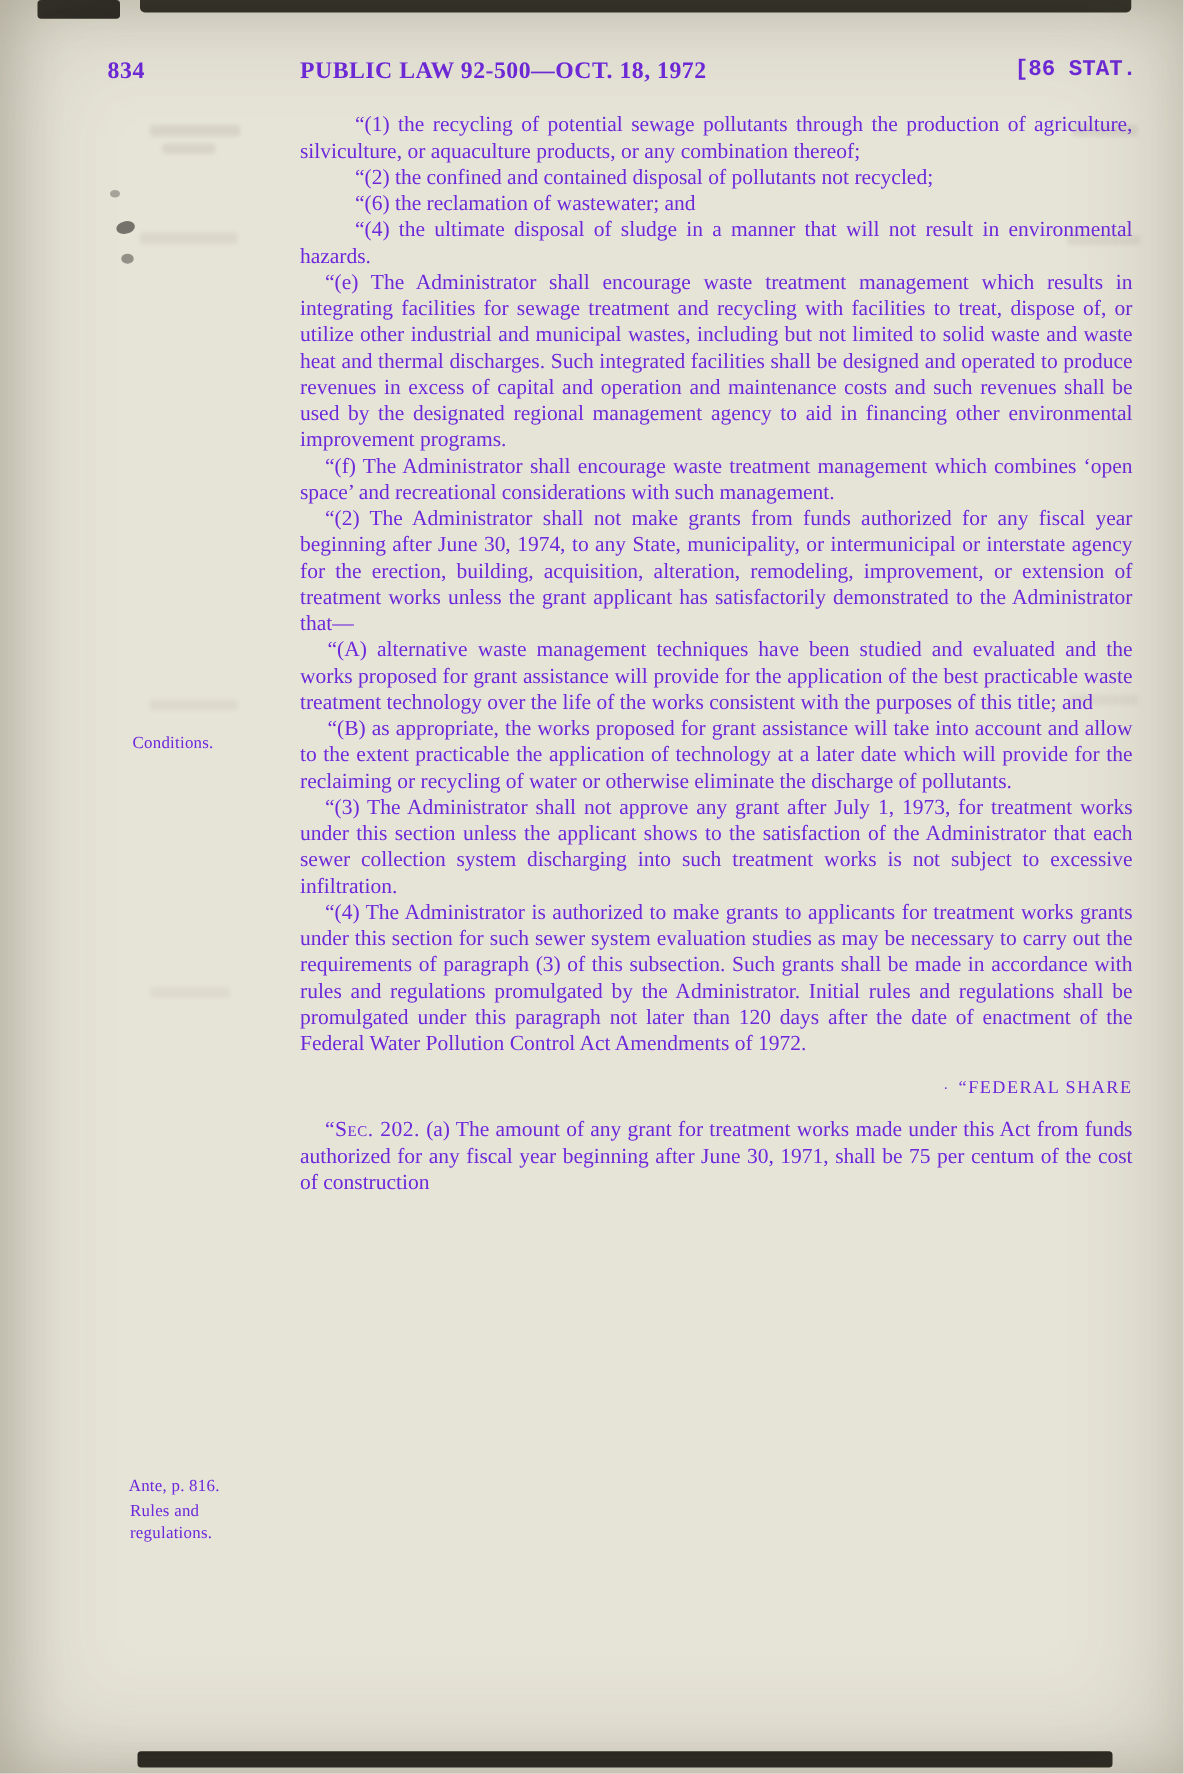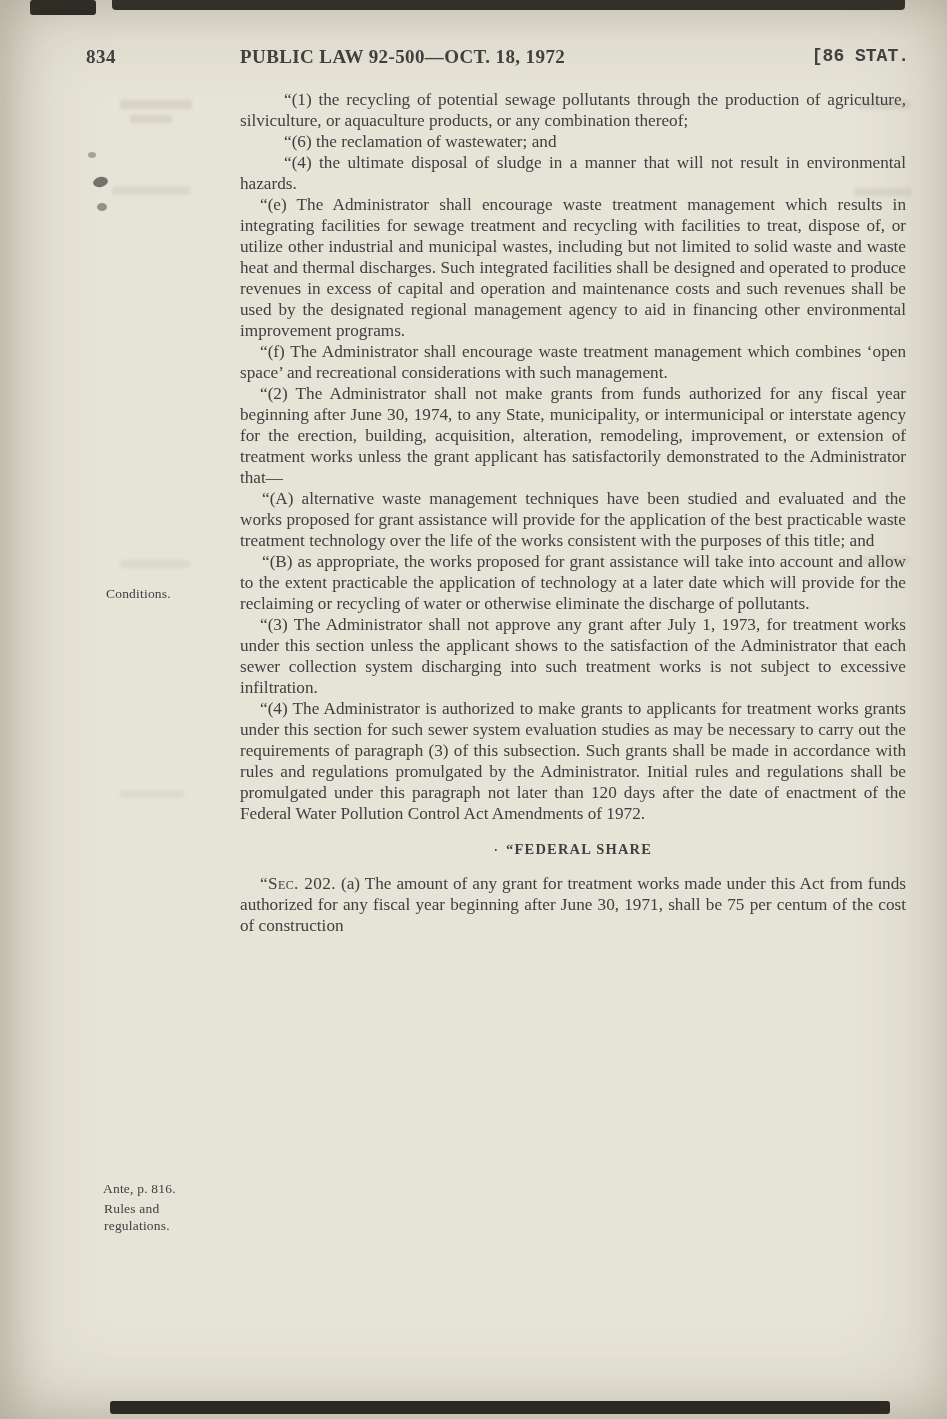--- a/index.html
+++ b/index.html
@@ -1,37 +1,37 @@
 <!DOCTYPE html>
 <html><head>
 <meta charset="utf-8">
 <style>
   html,body{margin:0;padding:0;}
   .page{
     position:relative;width:947px;height:1419px;overflow:hidden;
     background:#e6e3d7;
     font-family:"Liberation Serif","DejaVu Serif",serif;
-    color:#404040;
+    color:#6d28d9;
   }
   .page::after{ 
     content:"";position:absolute;inset:0;pointer-events:none;
     box-shadow:inset 0 0 90px rgba(95,85,60,.28), inset 12px 0 40px rgba(80,70,50,.18);
   }
   
   .running-head{position:absolute;top:46px;left:0;right:0;height:24px;font-weight:bold;}
   .pg{position:absolute;left:86px;font-size:19px;letter-spacing:.5px;}
   .rtitle{position:absolute;left:240px;width:666px;font-size:19px;letter-spacing:.4px;}
   .stat{position:absolute;right:38px;font-size:18px;font-family:Liberation Mono, monospace;}
   
   .text-col{position:absolute;left:240px;top:89px;width:666px;font-size:17.2px;line-height:21px;text-align:justify;}
   .text-col p{margin:0;}
   .li1{text-indent:44px;}
   .para{text-indent:20px;}
   .li2{margin-left:45px;text-indent:22px;}
-  .center-head{margin:15px 0 12px;text-align:center;font-weight:bold;font-size:14.5px;letter-spacing:1.2px;}
+  .center-head{margin:15px 0 12px;text-align:right;font-weight:normal;font-size:14.5px;letter-spacing:1.2px;}
   .center-head .bullet{font-size:12px;margin-right:7px;}
   .sc{font-variant:small-caps;letter-spacing:.4px;margin-top:20px;}
   
   .note{position:absolute;font-size:13.5px;line-height:16.5px;letter-spacing:.2px;}
   .n0{left:106px;top:586px;}
   .n1{left:104px;top:1201px;width:96px;}
   .n2{left:103px;top:1181px;}
   
   .artifact{position:absolute;background:#171512;border-radius:3px;}
   .top-bar-a{left:30px;top:0;width:66px;height:15px;opacity:.92;}
@@ -78,20 +78,21 @@
   </header>
 
   <aside>
     <div class="note n0">Conditions.</div>
     <div class="note n1">Rules and regulations.</div>
     <div class="note n2">Ante, p. 816.</div>
   </aside>
 
   <main class="text-col">
     <p class="li1">“(1) the recycling of potential sewage pollutants through the production of agriculture, silviculture, or aquaculture products, or any combination thereof;</p>
+    <p class="li1">“(2) the confined and contained disposal of pollutants not recycled;</p>
     <p class="li1">“(6) the reclamation of wastewater; and</p>
     <p class="li1">“(4) the ultimate disposal of sludge in a manner that will not result in environmental hazards.</p>
     <p class="para">“(e) The Administrator shall encourage waste treatment management which results in integrating facilities for sewage treatment and recycling with facilities to treat, dispose of, or utilize other industrial and municipal wastes, including but not limited to solid waste and waste heat and thermal discharges. Such integrated facilities shall be designed and operated to produce revenues in excess of capital and operation and maintenance costs and such revenues shall be used by the designated regional management agency to aid in financing other environmental improvement programs.</p>
     <p class="para">“(f) The Administrator shall encourage waste treatment management which combines ‘open space’ and recreational considerations with such management.</p>
     <p class="para">“(2) The Administrator shall not make grants from funds authorized for any fiscal year beginning after June 30, 1974, to any State, municipality, or intermunicipal or interstate agency for the erection, building, acquisition, alteration, remodeling, improvement, or extension of treatment works unless the grant applicant has satisfactorily demonstrated to the Administrator that—</p>
     <p class="li2">“(A) alternative waste management techniques have been studied and evaluated and the works proposed for grant assistance will provide for the application of the best practicable waste treatment technology over the life of the works consistent with the purposes of this title; and</p>
     <p class="li2">“(B) as appropriate, the works proposed for grant assistance will take into account and allow to the extent practicable the application of technology at a later date which will provide for the reclaiming or recycling of water or otherwise eliminate the discharge of pollutants.</p>
     <p class="para">“(3) The Administrator shall not approve any grant after July 1, 1973, for treatment works under this section unless the applicant shows to the satisfaction of the Administrator that each sewer collection system discharging into such treatment works is not subject to excessive infiltration.</p>
     <p class="para">“(4) The Administrator is authorized to make grants to applicants for treatment works grants under this section for such sewer system evaluation studies as may be necessary to carry out the requirements of paragraph (3) of this subsection. Such grants shall be made in accordance with rules and regulations promulgated by the Administrator. Initial rules and regulations shall be promulgated under this paragraph not later than 120 days after the date of enactment of the Federal Water Pollution Control Act Amendments of 1972.</p>
     <h4 class="center-head"><span class="bullet">·</span><span>“FEDERAL SHARE</span></h4>

